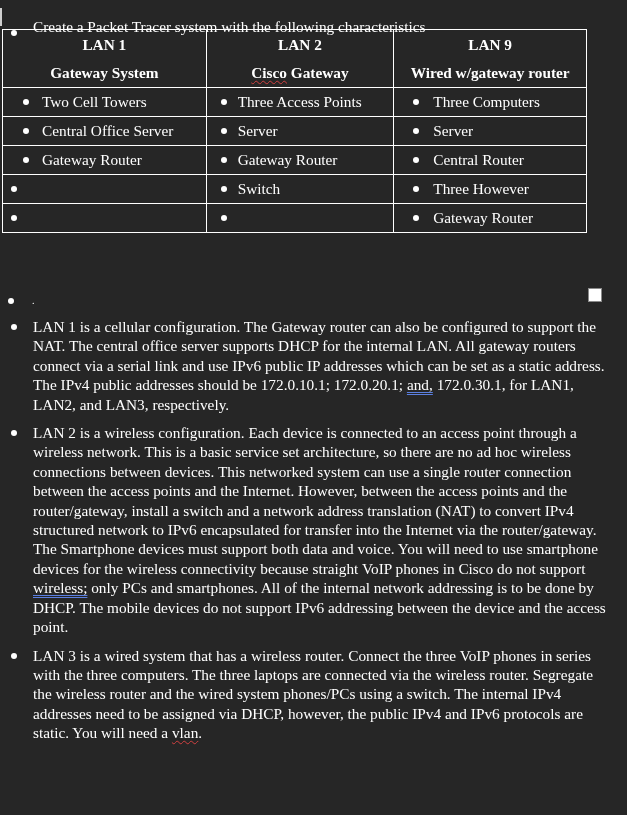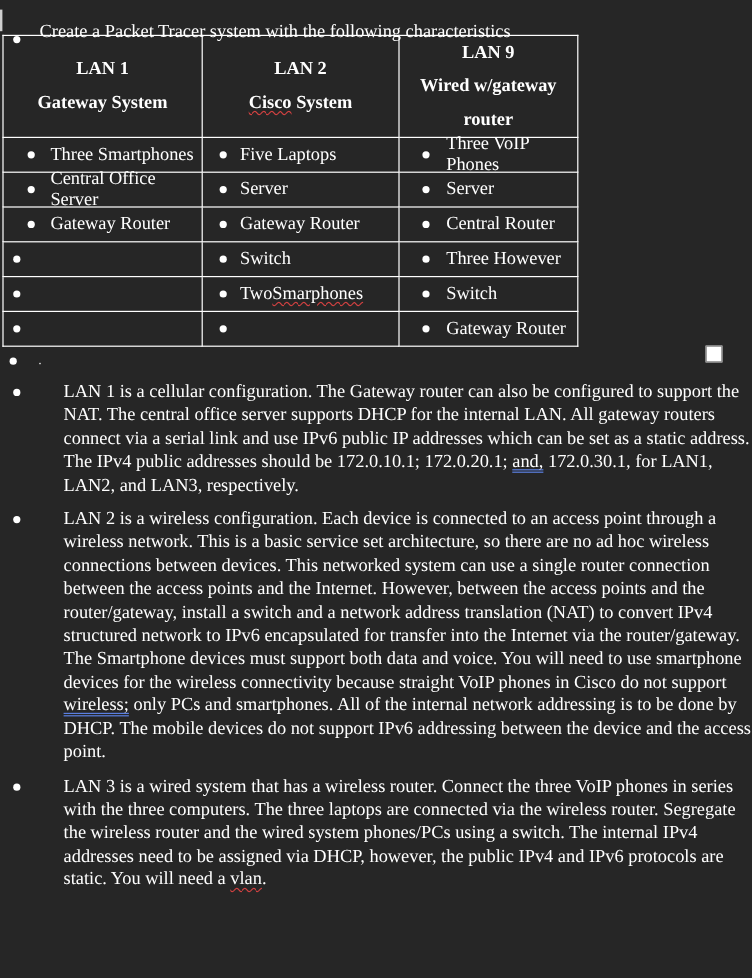--- a/index.html
+++ b/index.html
@@ -19,21 +19,21 @@
     display: flex; align-items: flex-end;
   }
   .bullet {
     display: inline-block; width: 6px; height: 6px; border-radius: 50%;
     background: #ffffff; flex: none;
   }
   .intro .bullet { margin-left: 11px; margin-right: 16px; }
   table.lan {
     position: absolute; left: 2px; top: 29px;
     border-collapse: collapse;
-    width: 480px;
+    width: 585px;
   }
   table.lan td, table.lan th {
     border: 1px solid #ffffff; padding: 0; height: 28px;
     vertical-align: middle;
   }
   table.lan th {
     font-weight: bold; text-align: center; height: 57px;
     line-height: 28px;
   }
   col.c1 { width: 204px; } col.c2 { width: 188px; } col.c3 { width: 193px; }
@@ -47,21 +47,21 @@
   .gram { text-decoration: underline double #5b7fe0; text-decoration-thickness: 1px; text-underline-offset: 2px; }
   .loose-bullet {
     position: absolute; left: 8px; top: 295px; display: flex; align-items: center;
   }
   .loose-bullet .dot { margin-left: 18px; font-size: 10px; }
   .checkbox {
     position: absolute; left: 588px; top: 288px; width: 12px; height: 12px;
     background: #ffffff; border: 1px solid #8a8a8a;
   }
   .paras { position: absolute; left: 0; top: 317px; width: 627px; }
-  .para { display: flex; margin-bottom: 9px; line-height: 19.4px; gap: 20px; }
+  .para { display: flex; margin-bottom: 9px; line-height: 19.4px; }
   .para .bullet { margin-left: 11px; margin-top: 7px; margin-right: 16px; }
   .para .text { width: 580px; }
 </style>
 </head>
 <body>
 
 <div class="cursor-mark"></div>
 
 <div class="intro">
   <span class="bullet"></span>
@@ -75,46 +75,46 @@
       <col class="c3">
     </colgroup>
   <tbody>
       <tr>
     <th>
       <div>LAN 1</div>
       <div>Gateway System</div>
     </th>
     <th>
       <div>LAN 2</div>
-      <div><span class="spell">Cisco</span><span> System</span></div>
+      <div><span class="spell">Cisco</span><span> Gateway</span></div>
     </th>
     <th>
       <div>LAN 9</div>
       <div>Wired w/gateway router</div>
     </th>
   </tr>
   </tbody>
     <tbody id="rows">
       <tr>
         <td class="c1">
           <div class="cell">
             <span class="bullet"></span>
-            <span>Three Smartphones</span>
-          </div>
-        </td>
-        <td class="c2">
-          <div class="cell">
-            <span class="bullet"></span>
-            <span>Five Laptops</span>
-          </div>
-        </td>
-        <td class="c3">
-          <div class="cell">
-            <span class="bullet"></span>
-            <span>Three VoIP Phones</span>
+            <span>Two Cell Towers</span>
+          </div>
+        </td>
+        <td class="c2">
+          <div class="cell">
+            <span class="bullet"></span>
+            <span>Three Access Points</span>
+          </div>
+        </td>
+        <td class="c3">
+          <div class="cell">
+            <span class="bullet"></span>
+            <span>Three Computers</span>
           </div>
         </td>
       </tr>
       <tr>
         <td class="c1">
           <div class="cell">
             <span class="bullet"></span>
             <span>Central Office Server</span>
           </div>
         </td>
@@ -161,41 +161,20 @@
         <td class="c2">
           <div class="cell">
             <span class="bullet"></span>
             <span>Switch</span>
           </div>
         </td>
         <td class="c3">
           <div class="cell">
             <span class="bullet"></span>
             <span>Three However</span>
-          </div>
-        </td>
-      </tr>
-      <tr>
-        <td class="c1">
-          <div class="cell empty">
-            <span class="bullet"></span>
-            <span></span>
-          </div>
-        </td>
-        <td class="c2">
-          <div class="cell">
-            <span class="bullet"></span>
-            <span>Two </span>
-            <span class="spell">Smarphones</span>
-          </div>
-        </td>
-        <td class="c3">
-          <div class="cell">
-            <span class="bullet"></span>
-            <span>Switch</span>
           </div>
         </td>
       </tr>
       <tr>
         <td class="c1">
           <div class="cell empty">
             <span class="bullet"></span>
             <span></span>
           </div>
         </td>

